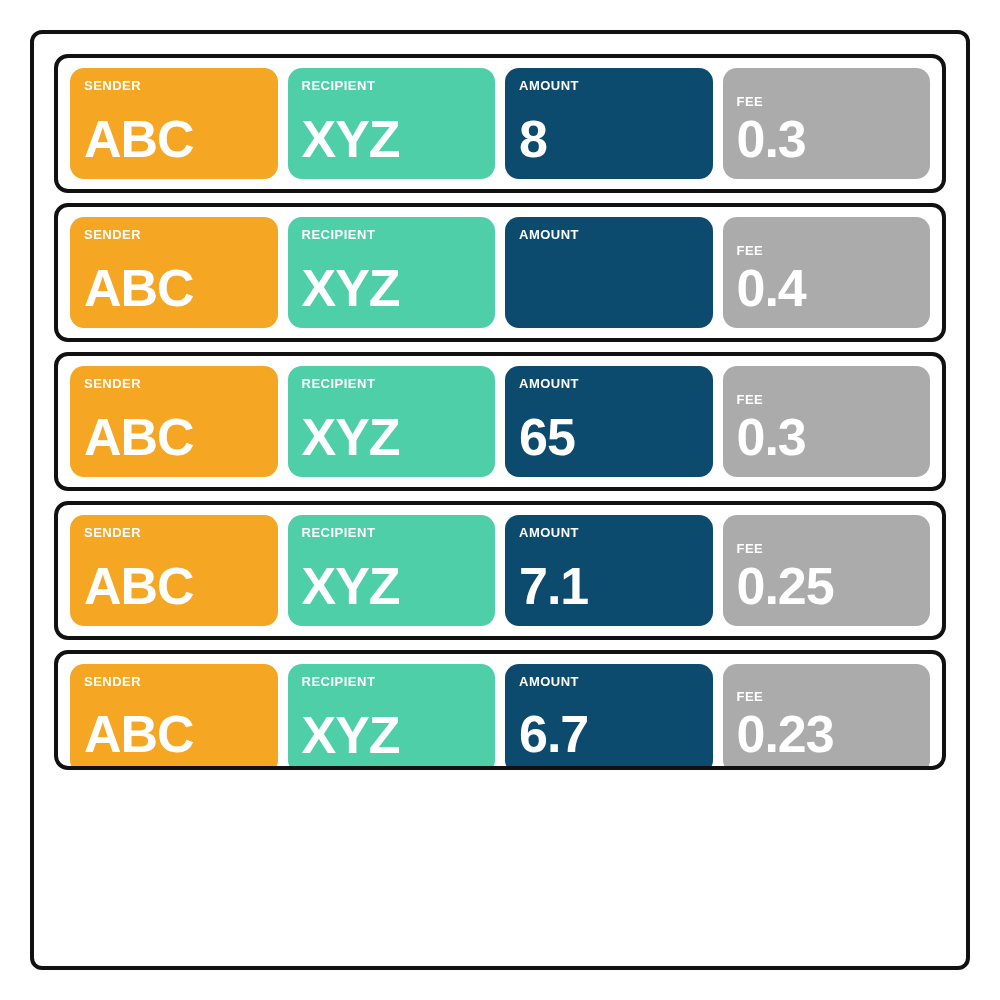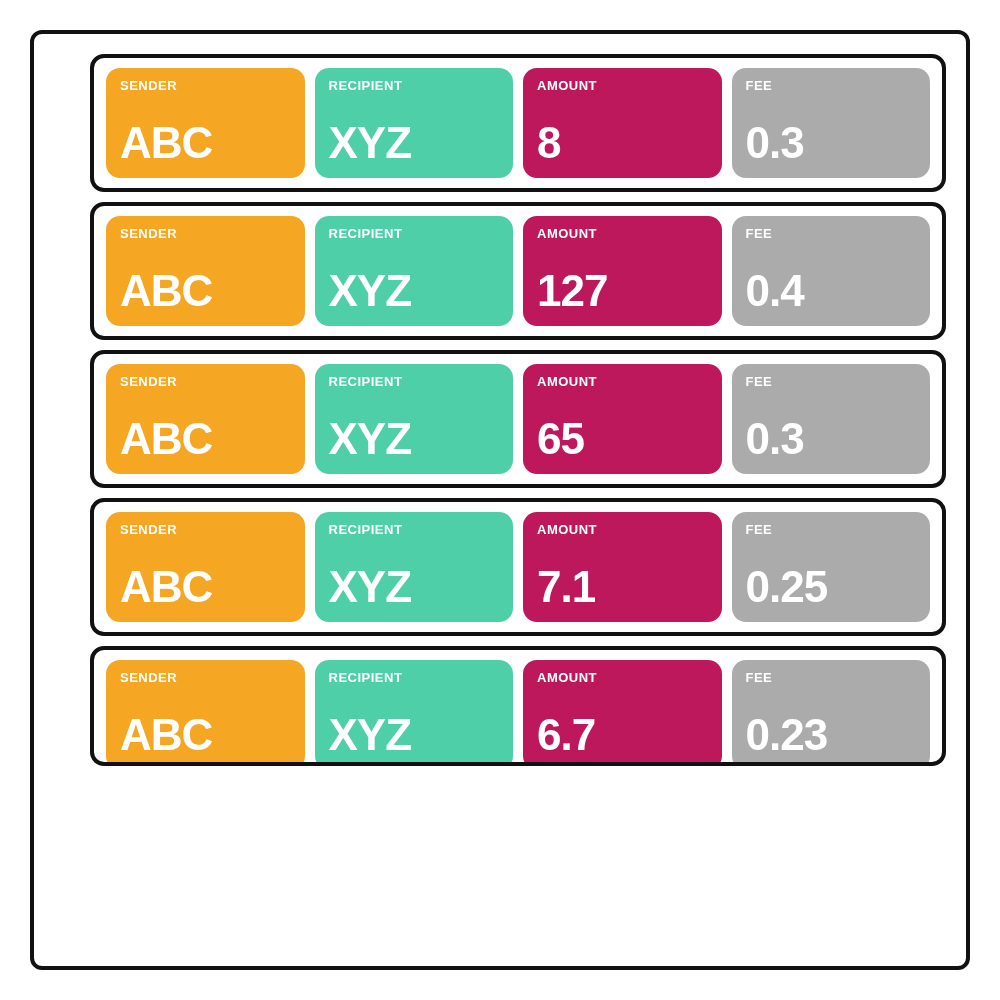--- a/index.html
+++ b/index.html
@@ -25,21 +25,20 @@
     }
 
     .transaction-row {
       border: 4px solid #111;
       border-radius: 14px;
       padding: 10px 12px;
       display: flex;
       flex-direction: row;
       gap: 10px;
       flex-shrink: 0;
-      margin-left: 36px;
     }
 
     .cell {
       border-radius: 14px;
       padding: 10px 14px;
       display: flex;
       flex-direction: column;
       justify-content: space-between;
       min-height: 110px;
       flex: 1;
@@ -47,30 +46,30 @@
 
     .cell-label {
       font-size: 13px;
       font-weight: 900;
       color: #fff;
       letter-spacing: 0.5px;
       text-transform: uppercase;
     }
 
     .cell-value {
-      font-size: 44px;
+      font-size: 52px;
       font-weight: 900;
       color: #fff;
       letter-spacing: -1px;
     }
 
     .cell-sender { background: #F5A623; }
     .cell-recipient { background: #4ECFA8; gap: 16px; }
-    .cell-amount { background: #be185d; }
-    .cell-fee { background: #ABABAB; }
+    .cell-amount { background: #0c4a6e; }
+    .cell-fee { background: #ABABAB; justify-content: flex-end; }
 
     .row-partial {
       overflow: hidden;
       max-height: 120px;
     }
   </style>
 </head>
 <body>
 
 <div class="outer-border">
@@ -96,21 +95,20 @@
       <div class="cell cell-sender">
         <span class="cell-label">SENDER</span>
         <span class="cell-value">ABC</span>
       </div>
       <div class="cell cell-recipient">
         <span class="cell-label">RECIPIENT</span>
         <span class="cell-value">XYZ</span>
       </div>
       <div class="cell cell-amount">
         <span class="cell-label">AMOUNT</span>
-        <span class="cell-value">127</span>
       </div>
       <div class="cell cell-fee">
         <span class="cell-label">FEE</span>
         <span class="cell-value">0.4</span>
       </div>
     </div>
     <div class="transaction-row">
       <div class="cell cell-sender">
         <span class="cell-label">SENDER</span>
         <span class="cell-value">ABC</span>

